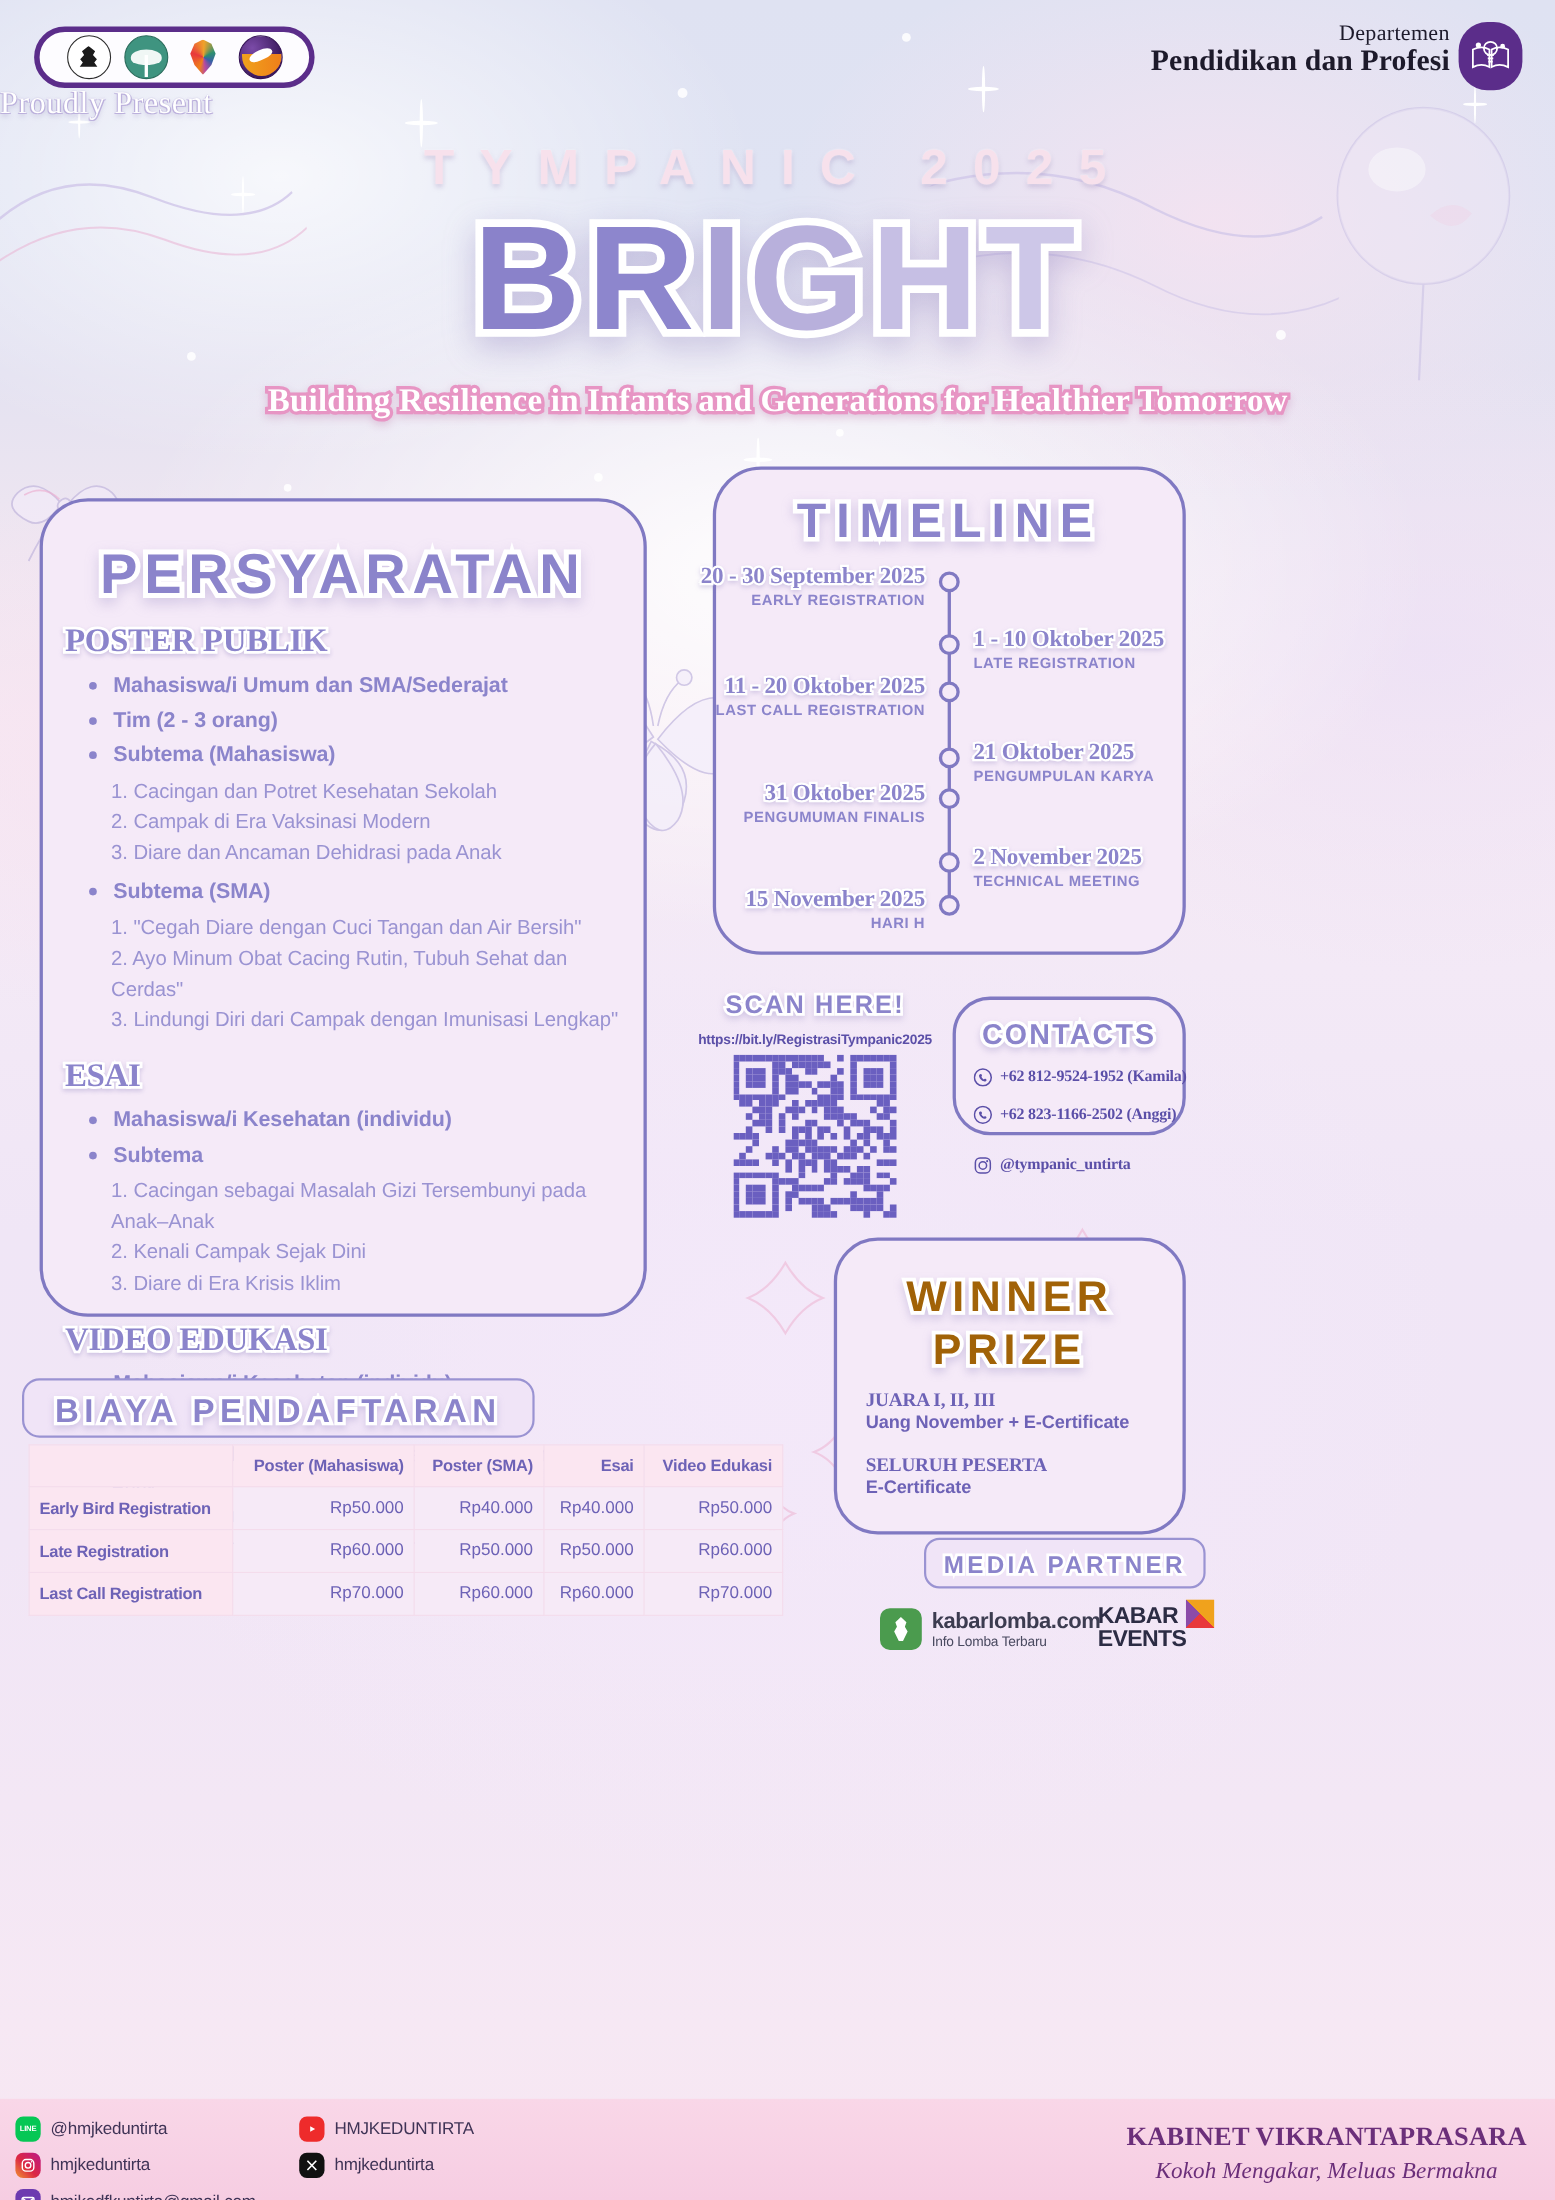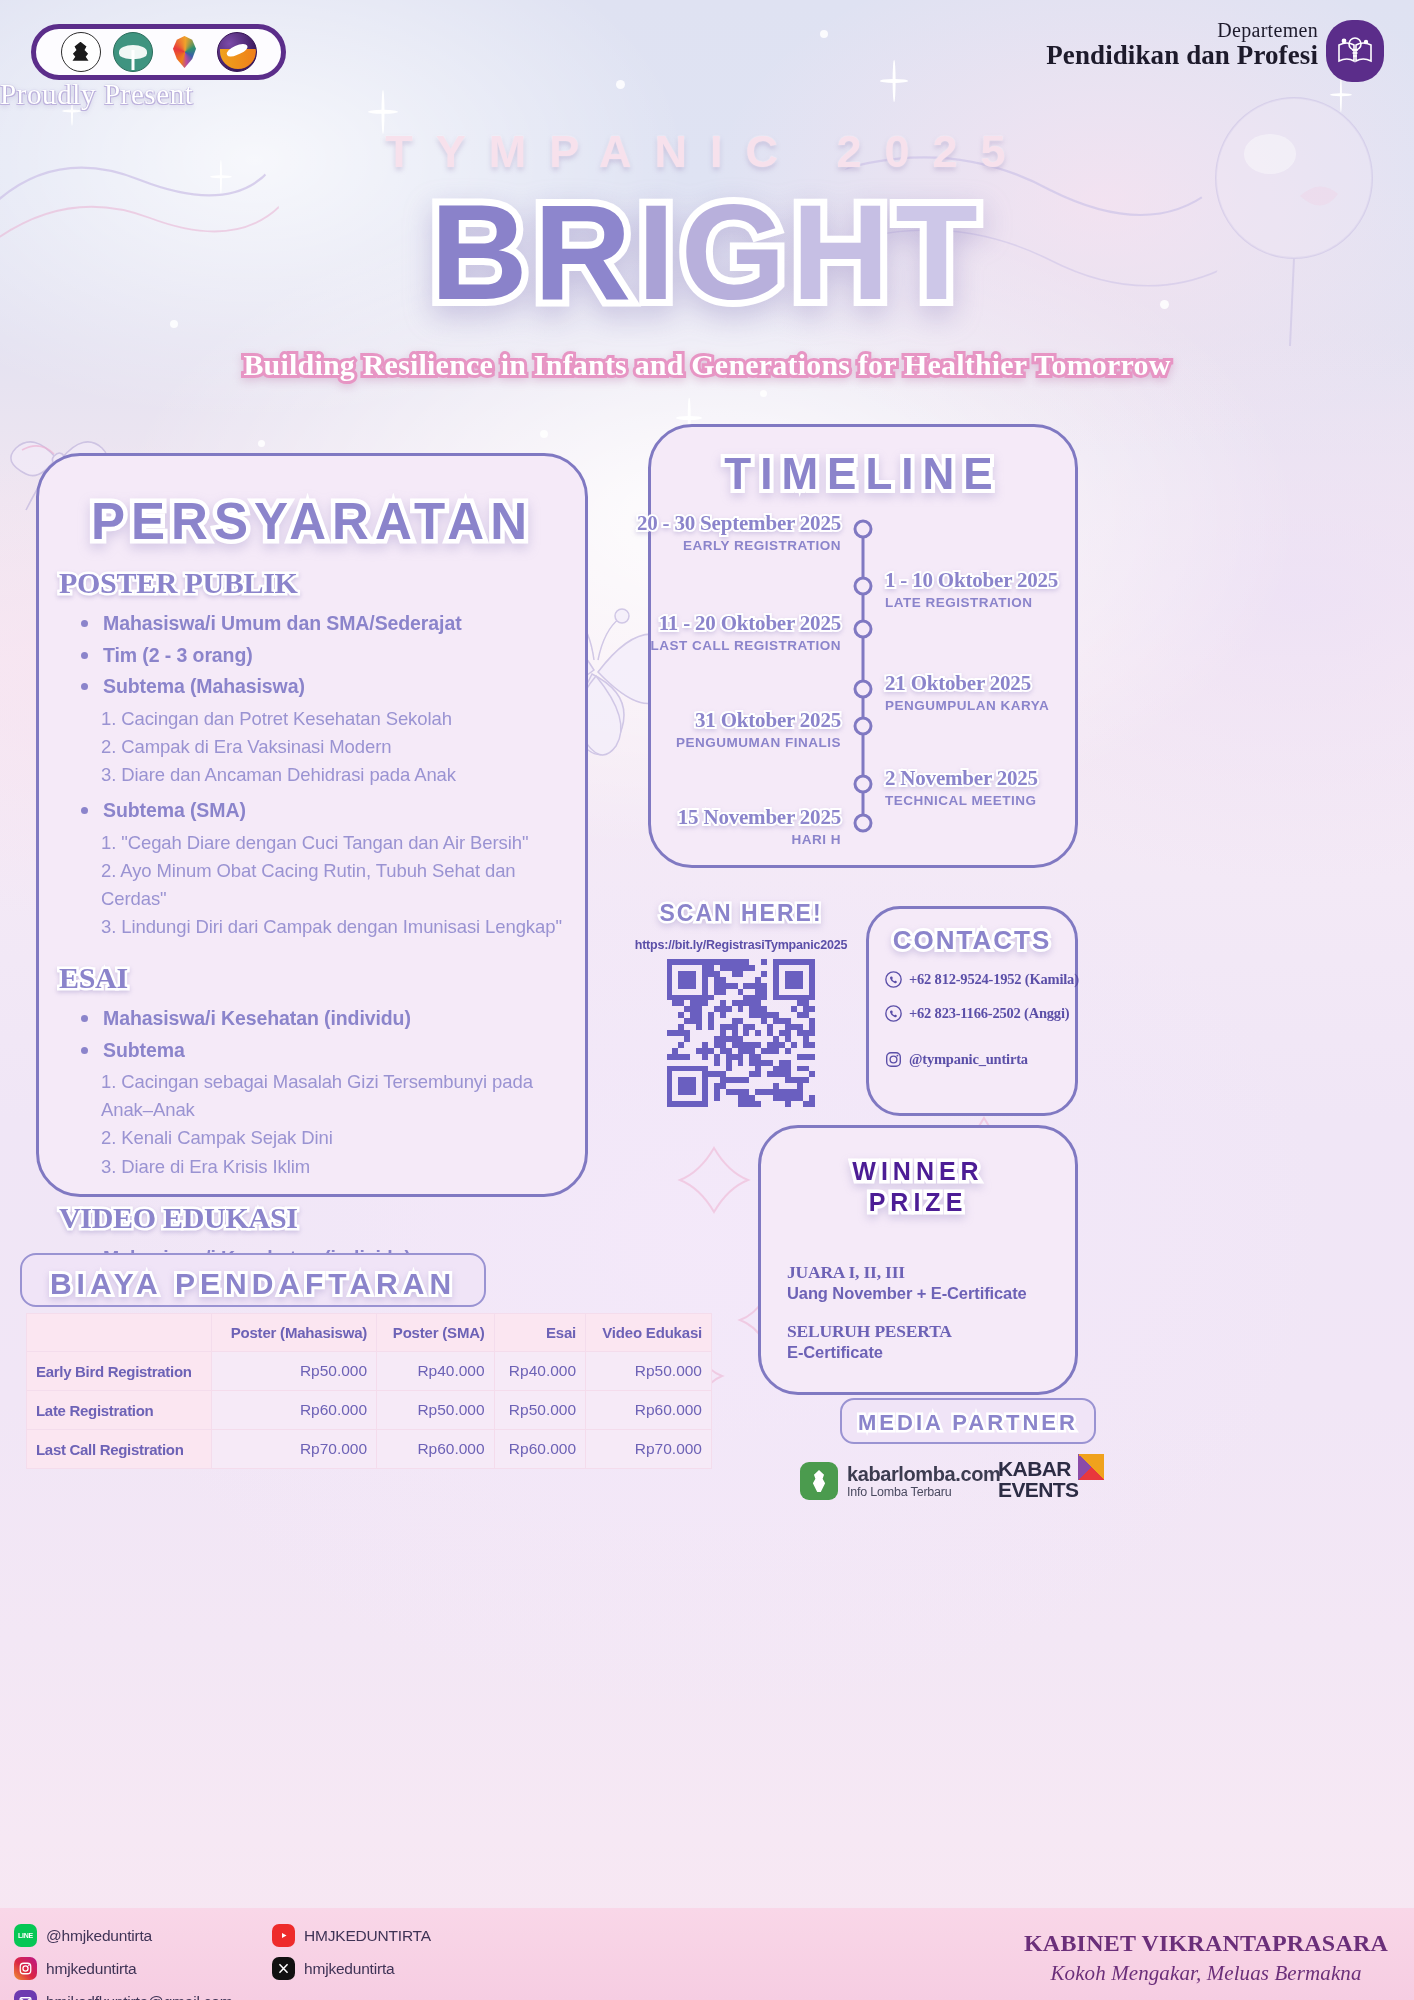--- a/index.html
+++ b/index.html
@@ -201,42 +201,42 @@
     font-size:12.5px;font-weight:bold;color:#5b4fa8;letter-spacing:-.2px;
   }
   .qr-wrap{
     position:absolute;left:648px;top:958px;width:185px;height:150px;
     display:flex;align-items:center;justify-content:center;
   }
   .qr{width:148px;height:148px;display:grid;grid-template-columns:repeat(25,1fr);grid-template-rows:repeat(25,1fr);}
   .qr i{background:#6a5fc0;}
 
   
-  #ct-card{left:866px;top:906px;width:212px;height:210px;border-radius:34px;}
+  #ct-card{left:866px;top:906px;width:212px;height:126px;border-radius:34px;}
   .ct-title{
     position:absolute;left:0;right:0;top:16px;text-align:center;
     font-family:"Liberation Sans", sans-serif;font-weight:bold;font-size:26px;
     letter-spacing:2px;color:#8b84cb;
     -webkit-text-stroke:6px #ffffff;paint-order:stroke fill;
     filter:drop-shadow(0 3px 3px rgba(140,125,190,.3));
   }
   .ct-row{
     position:absolute;left:16px;display:flex;align-items:center;gap:7px;
     font-family:"Liberation Serif", serif;font-weight:bold;font-size:14.5px;color:#5b4fa8;
     letter-spacing:-.2px;white-space:nowrap;
   }
   .ic{width:17px;height:17px;flex:0 0 auto;}
   .ic svg{width:17px;height:17px;display:block;}
 
   
   #wp-card{left:758px;top:1125px;width:320px;height:270px;border-radius:40px;}
   .wp-title{
     position:absolute;left:0;right:0;top:28px;text-align:center;
-    font-family:"Liberation Sans", sans-serif;font-weight:bold;font-size:25px;
-    letter-spacing:5px;line-height:1.22;color:#4c1d95;
+    font-family:"Liberation Sans", sans-serif;font-weight:bold;font-size:39px;
+    letter-spacing:5px;line-height:1.22;color:#a16207;
     -webkit-text-stroke:7px #ffffff;paint-order:stroke fill;
     filter:drop-shadow(0 4px 4px rgba(140,125,190,.3));
   }
   .wp-b{position:absolute;left:26px;top:134px;right:16px;}
   .wp-h{font-family:"Liberation Serif", serif;font-weight:bold;font-size:17.5px;color:#6d62b6;letter-spacing:-.2px;}
   .wp-s{font-size:16.5px;font-weight:bold;color:#6d62b6;letter-spacing:-.1px;margin-top:1px;}
   .wp-gap{height:18px;}
 
   
   .biaya-pill{

